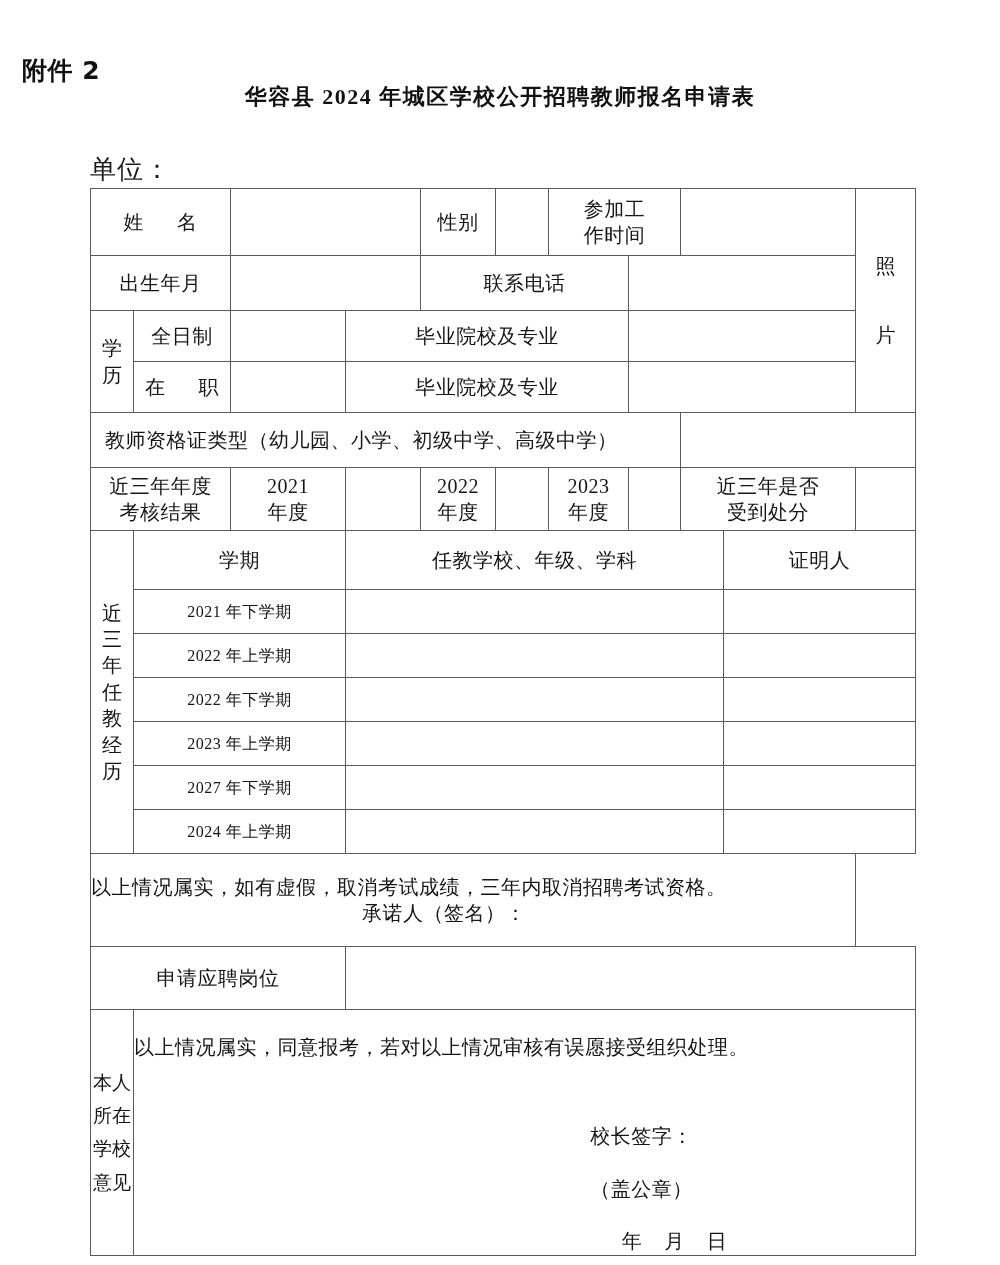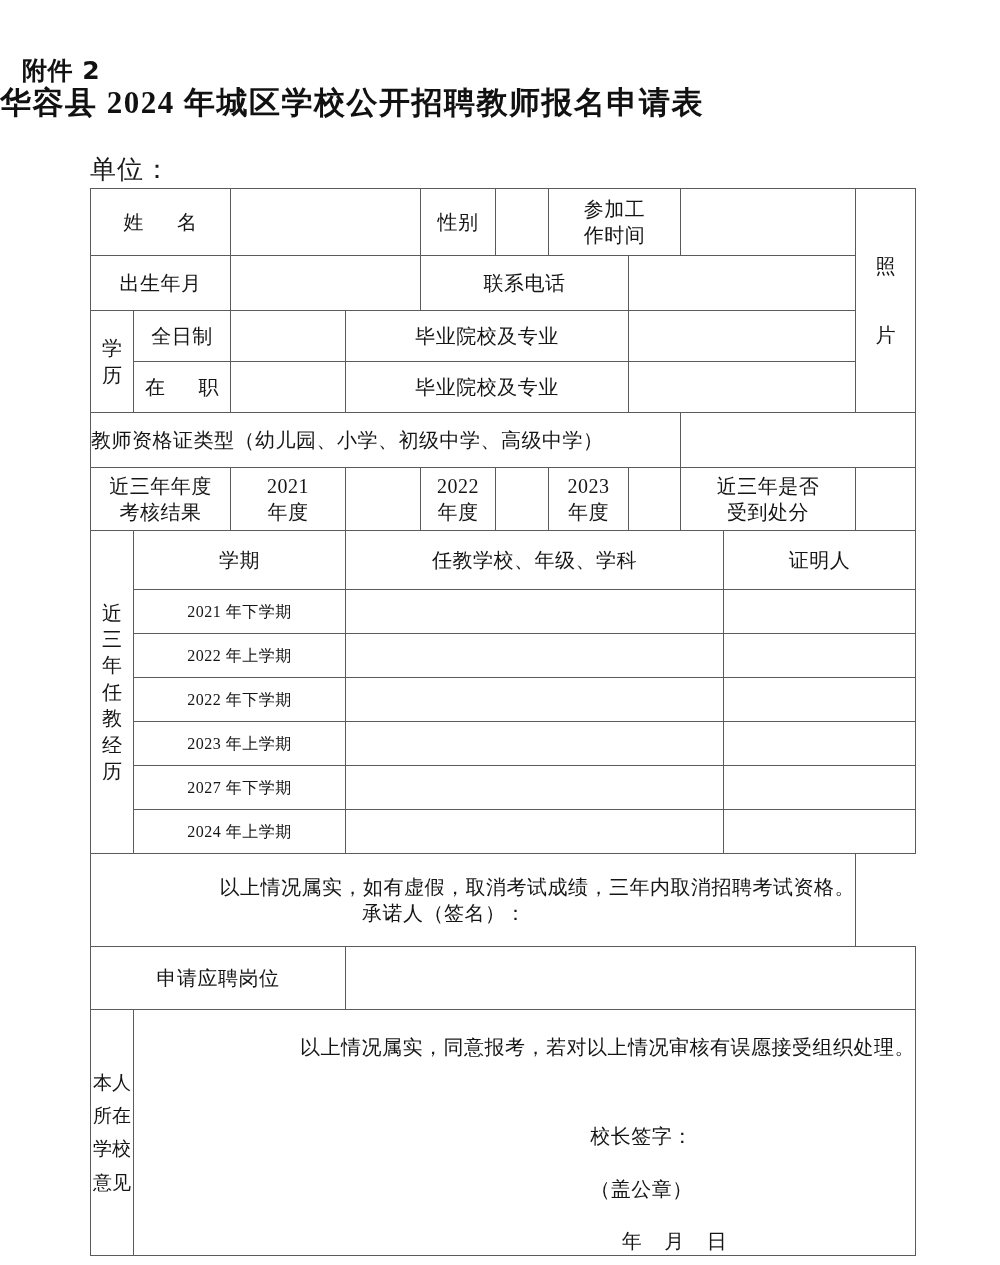--- a/index.html
+++ b/index.html
@@ -27,22 +27,22 @@
     letter-spacing: 0.5px;
     color: #111;
   }
 
   
   .doc-title {
     position: absolute;
     left: 0;
     top: 82px;
     width: 1000px;
-    text-align: left;
-    font-size: 31px;
+    text-align: center;
+    font-size: 22px;
     font-weight: 700;
     letter-spacing: 1.5px;
     color: #111;
   }
 
   
   .meta-row {
     position: absolute;
     left: 90px;
     top: 152px;
@@ -84,21 +84,21 @@
     font-size: 20px;
   }
   .vert span { display: block; }
 
   .txt-body {
     text-align: left;
     padding: 14px 26px 10px 26px;
     line-height: 1.75;
     font-size: 20px;
   }
-  .txt-line-center { text-align: right; }
+  .txt-line-center { text-align: left; }
   .txt-indent-sign { display: block; text-align: center; padding-right: 58px; }
   .sign-row { display: block; padding-left: 190px; white-space: pre; }
   .date-row { display: block; padding-left: 300px; white-space: pre; }
 
   .semester { font-size: 16px; letter-spacing: 0.5px; }
 </style>
 </head>
 <body>
 
 <div class="attach-label">附件 2</div>
@@ -161,21 +161,21 @@
   </tr>
 
   <tr>
     <td style="height:50px" class="lbl">在      职</td>
     <td></td>
     <td colspan="4">毕业院校及专业</td>
     <td colspan="3"></td>
   </tr>
 
   <tr>
-    <td colspan="8" style="height:54px; text-align:left; padding-left:0">教师资格证类型（幼儿园、小学、初级中学、高级中学）</td>
+    <td colspan="8" style="height:54px; text-align:left; padding-left:14px">教师资格证类型（幼儿园、小学、初级中学、高级中学）</td>
     <td colspan="3"></td>
   </tr>
 
   <tr>
     <td colspan="2" class="two-line" style="height:62px">
       <div>近三年年度</div>
       <div>考核结果</div>
     </td>
     <td class="two-line">
       <div>2021</div>

